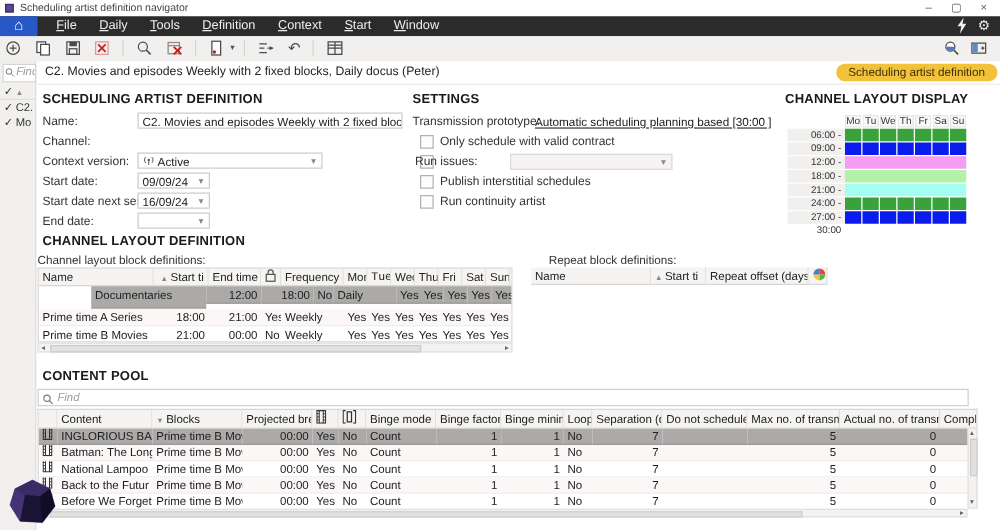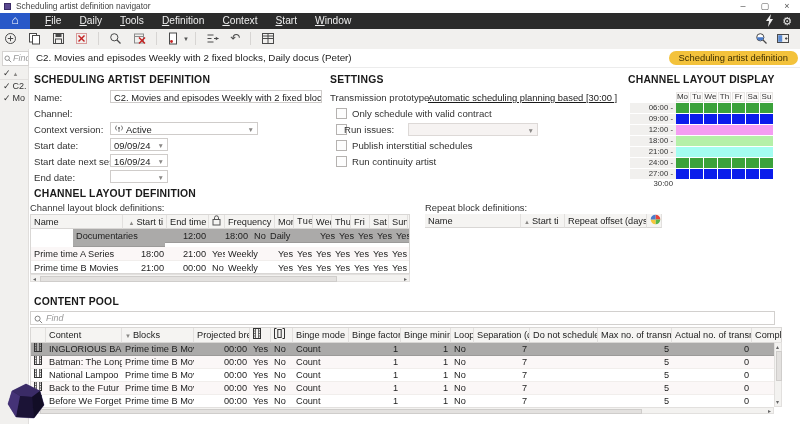--- a/index.html
+++ b/index.html
@@ -232,21 +232,21 @@
   <div class="linkval" style="left:428px;top:92px;width:255px;">Automatic scheduling planning based [30:00 ]</div>
   <span class="abs" style="left:692px;top:91px;"><svg width="11" height="11" viewBox="0 0 11 11">
         <circle cx="4.5" cy="4.5" r="3.2" fill="none" stroke="#777"></circle>
         <line x1="7" y1="7" x2="10" y2="10" stroke="#777"></line>
       </svg></span>
 
   <div class="cb" style="left:336px;top:108px;"></div>
   <div class="cblabel" style="left:352px;top:108px;">Only schedule with valid contract</div>
 
   <div class="cb" style="left:336px;top:124px;"></div>
-  <div class="cblabel" style="left:344px;top:124px;">Run issues:</div>
+  <div class="cblabel" style="left:332px;top:124px;">Run issues:</div>
   <div class="combo disabled" style="left:408px;top:123px;width:130px;">
     <span></span>
     <span class="chev">▼</span>
   </div>
 
   <div class="cb" style="left:336px;top:140px;"></div>
   <div class="cblabel" style="left:352px;top:140px;">Publish interstitial schedules</div>
 
   <div class="cb" style="left:336px;top:156px;"></div>
   <div class="cblabel" style="left:352px;top:156px;">Run continuity artist</div>
@@ -387,21 +387,21 @@
         <div class="td" style="width: 19px; line-height: 14px; height: 14px;">Yes</div>
         <div class="td" style="width: 14px; line-height: 14px; height: 14px;"></div>
       </div>
     </div>
   <div class="hscroll" style="left:30px;top:274px;width:380px;">
     <span class="sbarrow" style="left:2px;top:1px;">◂</span>
     <div class="hthumb" style="left:9px;width:295px;"></div>
     <span class="sbarrow" style="right:2px;top:1px;">▸</span>
   </div>
 
-  <div class="tinylabel" style="left:425px;top:202px;">Repeat block definitions:</div>
+  <div class="tinylabel" style="left:439px;top:202px;">Repeat block definitions:</div>
   <div class="abs" style="left:425px;top:214px;width:237px;">
       <div class="trow">
         <div class="th" style="width: 96px; line-height: 14px; height: 14px;">Name</div>
         <div class="th" style="width: 44px; line-height: 14px; height: 14px;"><span class="sorticon">▲</span>Start ti</div>
         <div class="th" style="width: 82px; line-height: 14px; height: 14px;">Repeat offset (days)</div>
         <div class="th" style="width: 15px; line-height: 14px; height: 14px;"><span><svg width="11" height="11" viewBox="0 0 11 11">
               <path d="M5.5 5.5 L5.5 0.7 A4.8 4.8 0 0 1 10.3 5.5 Z" fill="#e8433a"></path>
               <path d="M5.5 5.5 L10.3 5.5 A4.8 4.8 0 0 1 5.5 10.3 Z" fill="#58b54c"></path>
               <path d="M5.5 5.5 L5.5 10.3 A4.8 4.8 0 0 1 0.7 5.5 Z" fill="#f5c63a"></path>
               <path d="M5.5 5.5 L0.7 5.5 A4.8 4.8 0 0 1 5.5 0.7 Z" fill="#4a7ccc"></path>

